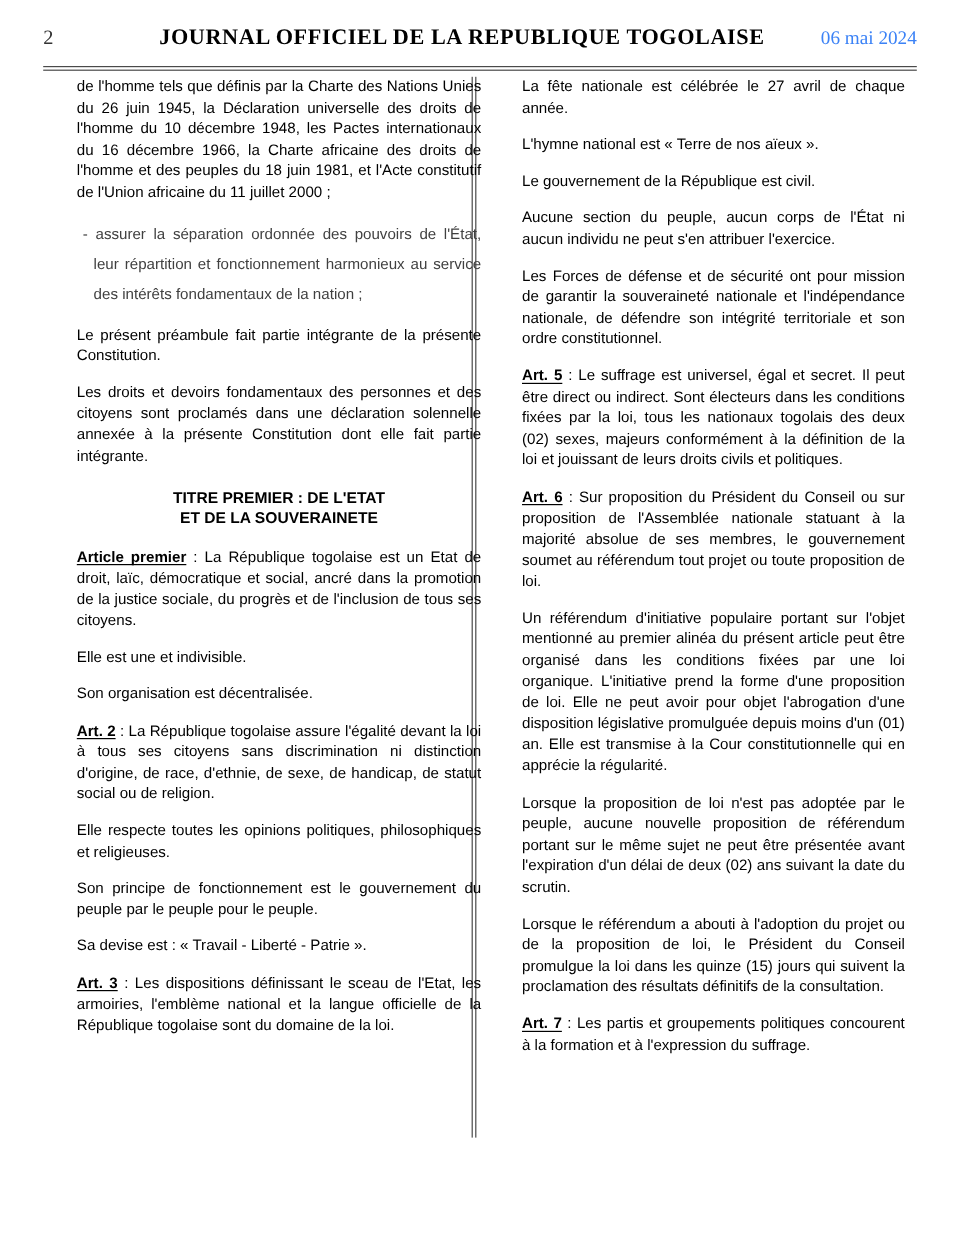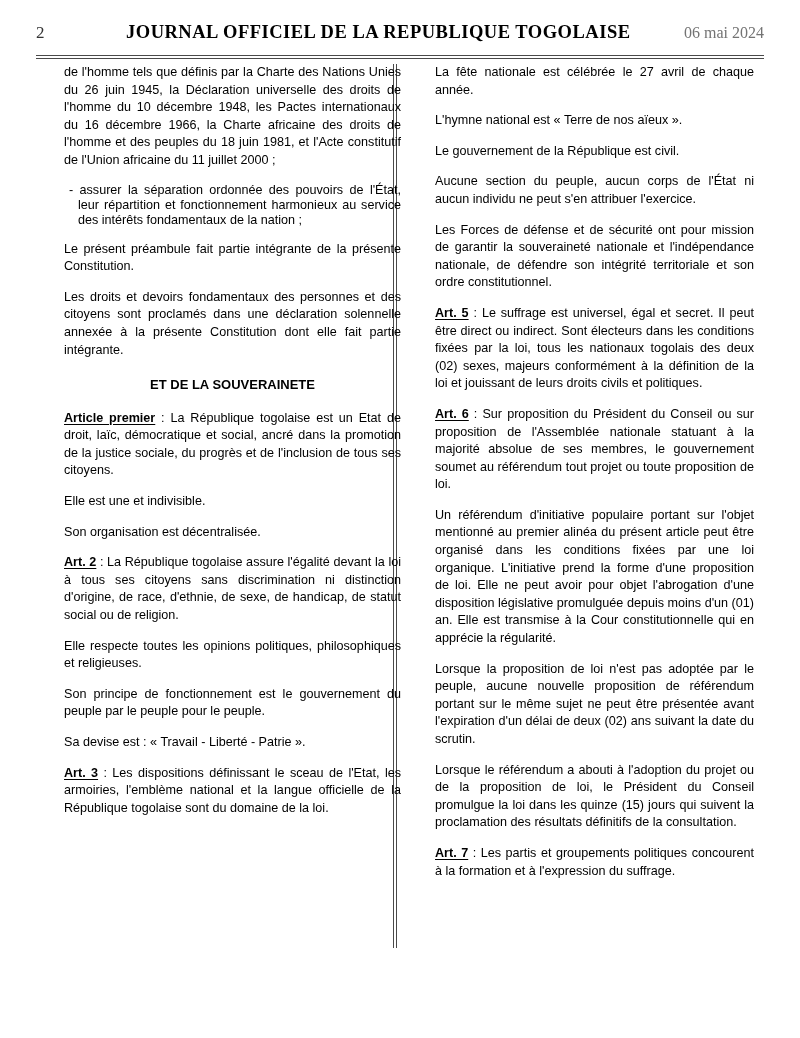--- a/index.html
+++ b/index.html
@@ -39,31 +39,31 @@
     flex: 0 0 auto;
     width: 90px;
   }
   .masthead-title {
     font-family: "Liberation Serif", serif;
     font-weight: bold;
     font-size: 18.5px;
     letter-spacing: 0.5px;
     white-space: nowrap;
     flex: 1 1 auto;
-    text-align: left;
+    text-align: center;
     color: #000000;
   }
   .masthead-date {
     font-family: "Liberation Serif", serif;
     font-size: 16px;
     white-space: nowrap;
     flex: 0 0 auto;
     width: 120px;
     text-align: right;
-    color: #737373;
+    color: #3b82f6;
   }
   .masthead-rule {
     position: absolute;
     top: 55px;
     left: 36px;
     right: 36px;
     height: 4px;
   }
   .masthead-rule .rule-line {
     height: 1px;
@@ -113,26 +113,26 @@
     text-align: justify;
     margin: 0 0 13px 0;
     color: #000000;
     -webkit-hyphens: none;
     hyphens: none;
   }
   .para:last-child { margin-bottom: 0; }
 
   .bullet {
     font-size: 12.6px;
-    line-height: 15px;
+    line-height: 25px;
     text-align: justify;
     margin: 0 0 13px 0;
     padding-left: 14px;
     text-indent: -9px;
-    color: #000000;
+    color: #404040;
   }
 
   .section-title {
     text-align: center;
     font-weight: bold;
     font-size: 13px;
     line-height: 16.5px;
     margin: 18px 0 16px 0;
     color: #000000;
   }
@@ -172,20 +172,21 @@
       <p class="para">de l'homme tels que définis par la Charte des Nations Unies du 26 juin 1945, la Déclaration universelle des droits de l'homme du 10 décembre 1948, les Pactes internationaux du 16 décembre 1966, la Charte africaine des droits de l'homme et des peuples du 18 juin 1981, et l'Acte constitutif de l'Union africaine du 11 juillet 2000 ;</p>
 
       <p class="bullet">- assurer la séparation ordonnée des pouvoirs de l'État, leur répartition et fonctionnement harmonieux au service des intérêts fondamentaux de la nation ;</p>
 
 
       <p class="para">Le présent préambule fait partie intégrante de la présente Constitution.</p>
 
       <p class="para">Les droits et devoirs fondamentaux des personnes et des citoyens sont proclamés dans une déclaration solennelle annexée à la présente Constitution dont elle fait partie intégrante.</p>
 
       <div class="section-title">
+        <span class="line">TITRE PREMIER : DE L'ETAT</span>
         <span class="line">ET DE LA SOUVERAINETE</span>
       </div>
 
       <p class="para"><span class="art-ref">Article premier</span><span> : La République togolaise est un Etat de droit, laïc, démocratique et social, ancré dans la promotion de la justice sociale, du progrès et de l'inclusion de tous ses citoyens.</span></p>
 
       <p class="para">Elle est une et indivisible.</p>
 
       <p class="para">Son organisation est décentralisée.</p>
 
       <p class="para"><span class="art-ref">Art. 2</span><span> : La République togolaise assure l'égalité devant la loi à tous ses citoyens sans discrimination ni distinction d'origine, de race, d'ethnie, de sexe, de handicap, de statut social ou de religion.</span></p>

